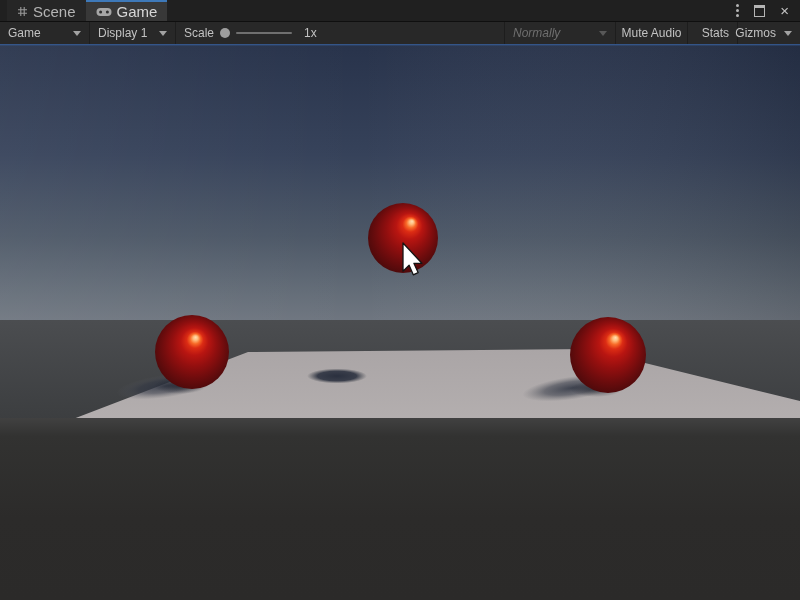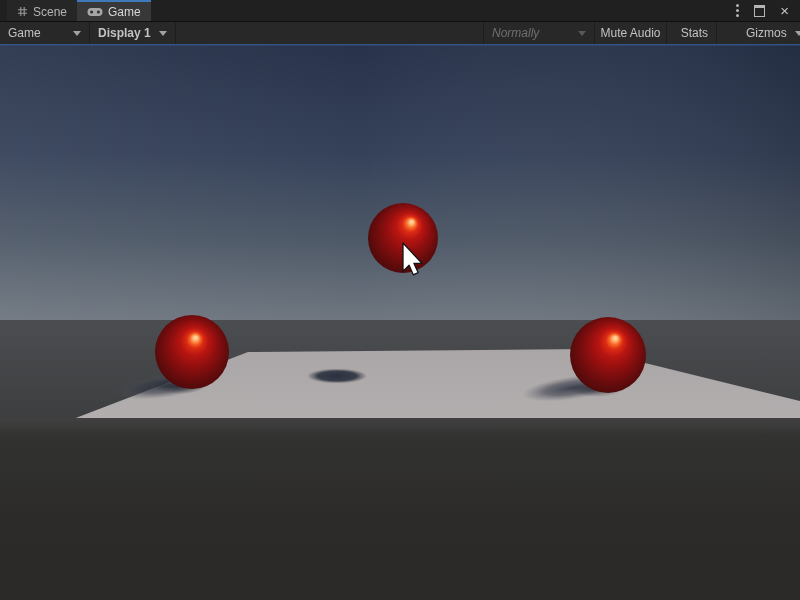--- a/index.html
+++ b/index.html
@@ -8,21 +8,21 @@
     font-family:"Liberation Sans",sans-serif;
     -webkit-font-smoothing:antialiased;
   }
   
   .tabbar{
     height:22px;background:#202020;display:flex;align-items:stretch;
     border-bottom:1px solid #0f0f0f;box-sizing:border-box;
   }
   .tab{
     display:flex;align-items:center;gap:5px;padding:0 10px;
-    font-size:12px;color:#b4b4b4;border-top:2px solid transparent;
+    font-size:15px;color:#b4b4b4;border-top:2px solid transparent;
     box-sizing:border-box;cursor:default;
   }
   .tab.scene{margin-left:7px;background:#262626;}
   .tab.active{background:#383838;border-top:2px solid #3e79b9;color:#d6d6d6;}
   .win-controls{margin-left:auto;display:flex;align-items:center;gap:15px;padding-right:11px;}
   .kebab{display:flex;flex-direction:column;gap:2px;}
   .kebab i{width:3px;height:3px;border-radius:50%;background:#b5b5b5;display:block;}
   .maxbox{width:9px;height:8px;border:1.5px solid #b5b5b5;border-top-width:3px;box-sizing:content-box;}
   .closex{font-size:15px;line-height:1;color:#c2c2c2;}
   
@@ -33,31 +33,31 @@
   .tb{
     display:flex;align-items:center;box-sizing:border-box;
     border-right:1px solid #1d1d1d;padding:0 8px;white-space:nowrap;
   }
   .tb .spread{flex:1;}
   .arrow{
     width:0;height:0;border-left:4px solid transparent;border-right:4px solid transparent;
     border-top:5px solid #a2a2a2;margin-left:8px;flex:0 0 auto;
   }
   .tb-game{width:90px;}
-  .tb-display{width:86px;font-weight:bold;}
+  .tb-display{width:86px;}
   .tb-aspect{width:160px;}
   .tb-scale{width:168px;border-right:none;gap:6px;}
   .knob{width:10px;height:10px;border-radius:50%;background:#9e9e9e;flex:0 0 auto;}
   .track{width:56px;height:2px;background:#707070;border-radius:1px;flex:0 0 auto;}
   .scaleval{margin-left:6px;}
   .tb-focus{width:112px;margin-left:auto;border-left:1px solid #1d1d1d;color:#6f6f6f;font-style:italic;}
   .tb-focus .arrow{border-top-color:#585858;}
   .tb-mute{width:72px;justify-content:center;text-align:center;}
   .tb-stats{width:50px;justify-content:flex-end;}
-  .tb-gizmos{width:62px;border-right:none;justify-content:space-between;margin-left:21px;}
+  .tb-gizmos{width:62px;border-right:none;justify-content:flex-end;}
   
   .viewport{position:relative;width:800px;height:556px;background:#2c2b2a;}
   .viewport svg{position:absolute;inset:0;display:block;}
 </style>
 </head>
 <body>
 
 <div class="tabbar">
   <div class="tab scene">
     <svg width="11" height="11" viewBox="0 0 11 11">
@@ -87,20 +87,26 @@
 <div class="toolbar">
   <div class="tb tb-game">
     <span>Game</span>
     <span class="spread"></span>
       <span class="arrow"></span>
   </div>
   <div class="tb tb-display">
     <span>Display 1</span>
     <span class="spread"></span>
       <span class="arrow"></span>
+  </div>
+  <div class="tb tb-scale">
+    <span>Scale</span>
+    <span class="knob"></span>
+    <span class="track"></span>
+    <span class="scaleval">1x</span>
   </div>
   <div class="tb tb-focus">
     <span>Normally</span>
     <span class="spread"></span>
       <span class="arrow"></span>
   </div>
   <div class="tb tb-mute">
     <span>Mute Audio</span>
   </div>
   <div class="tb tb-stats">

